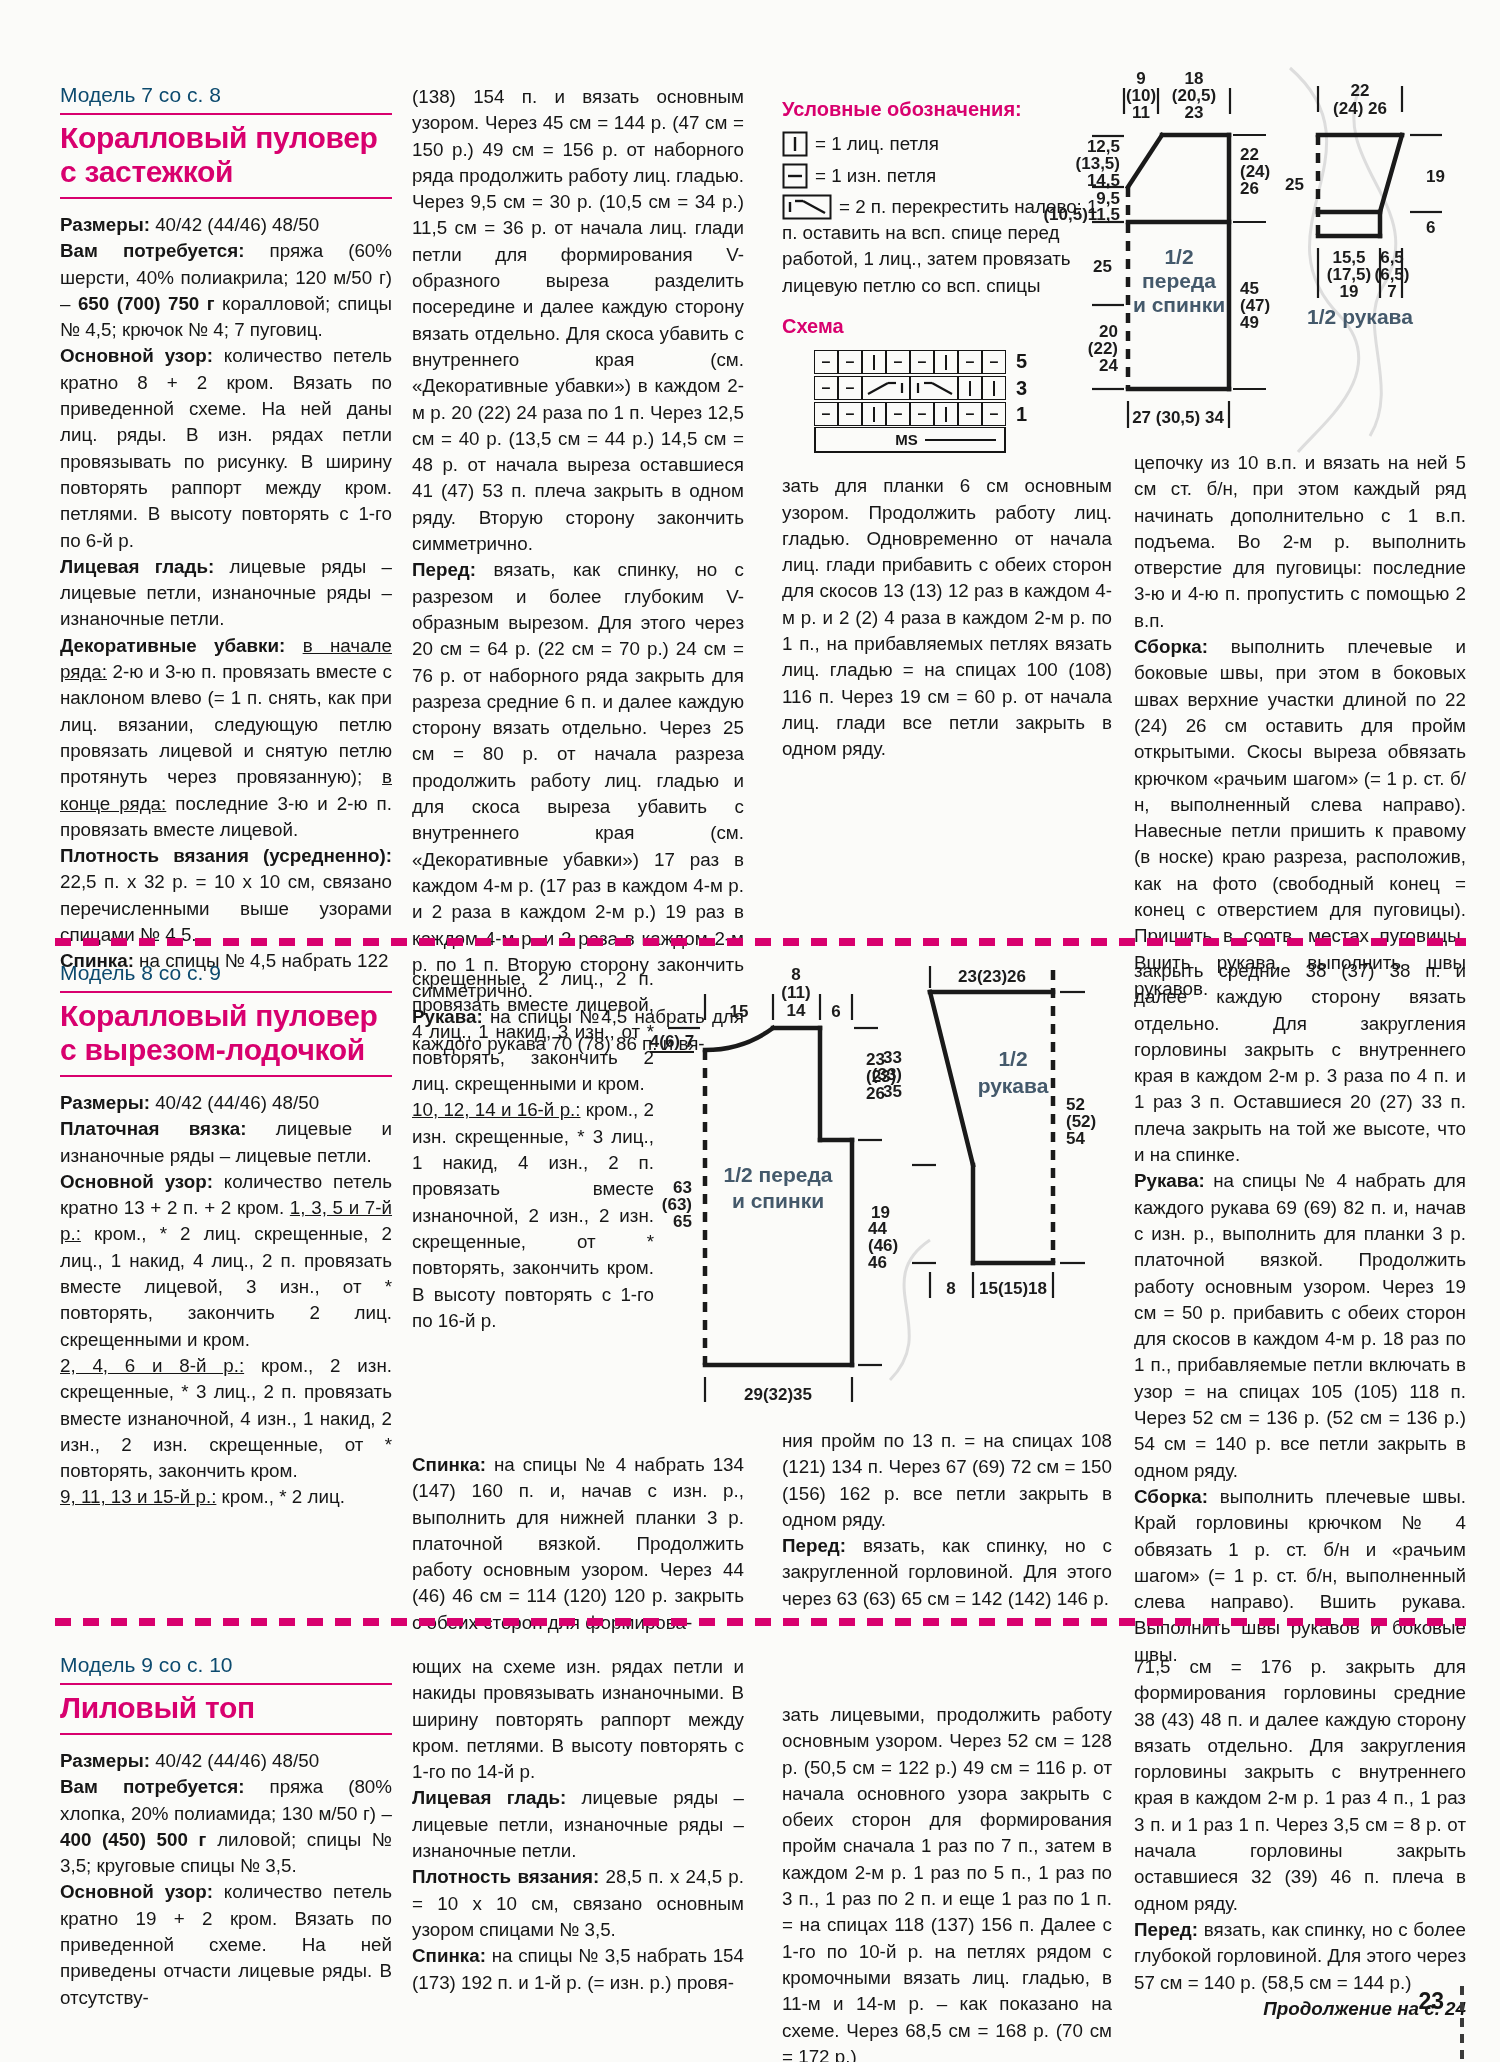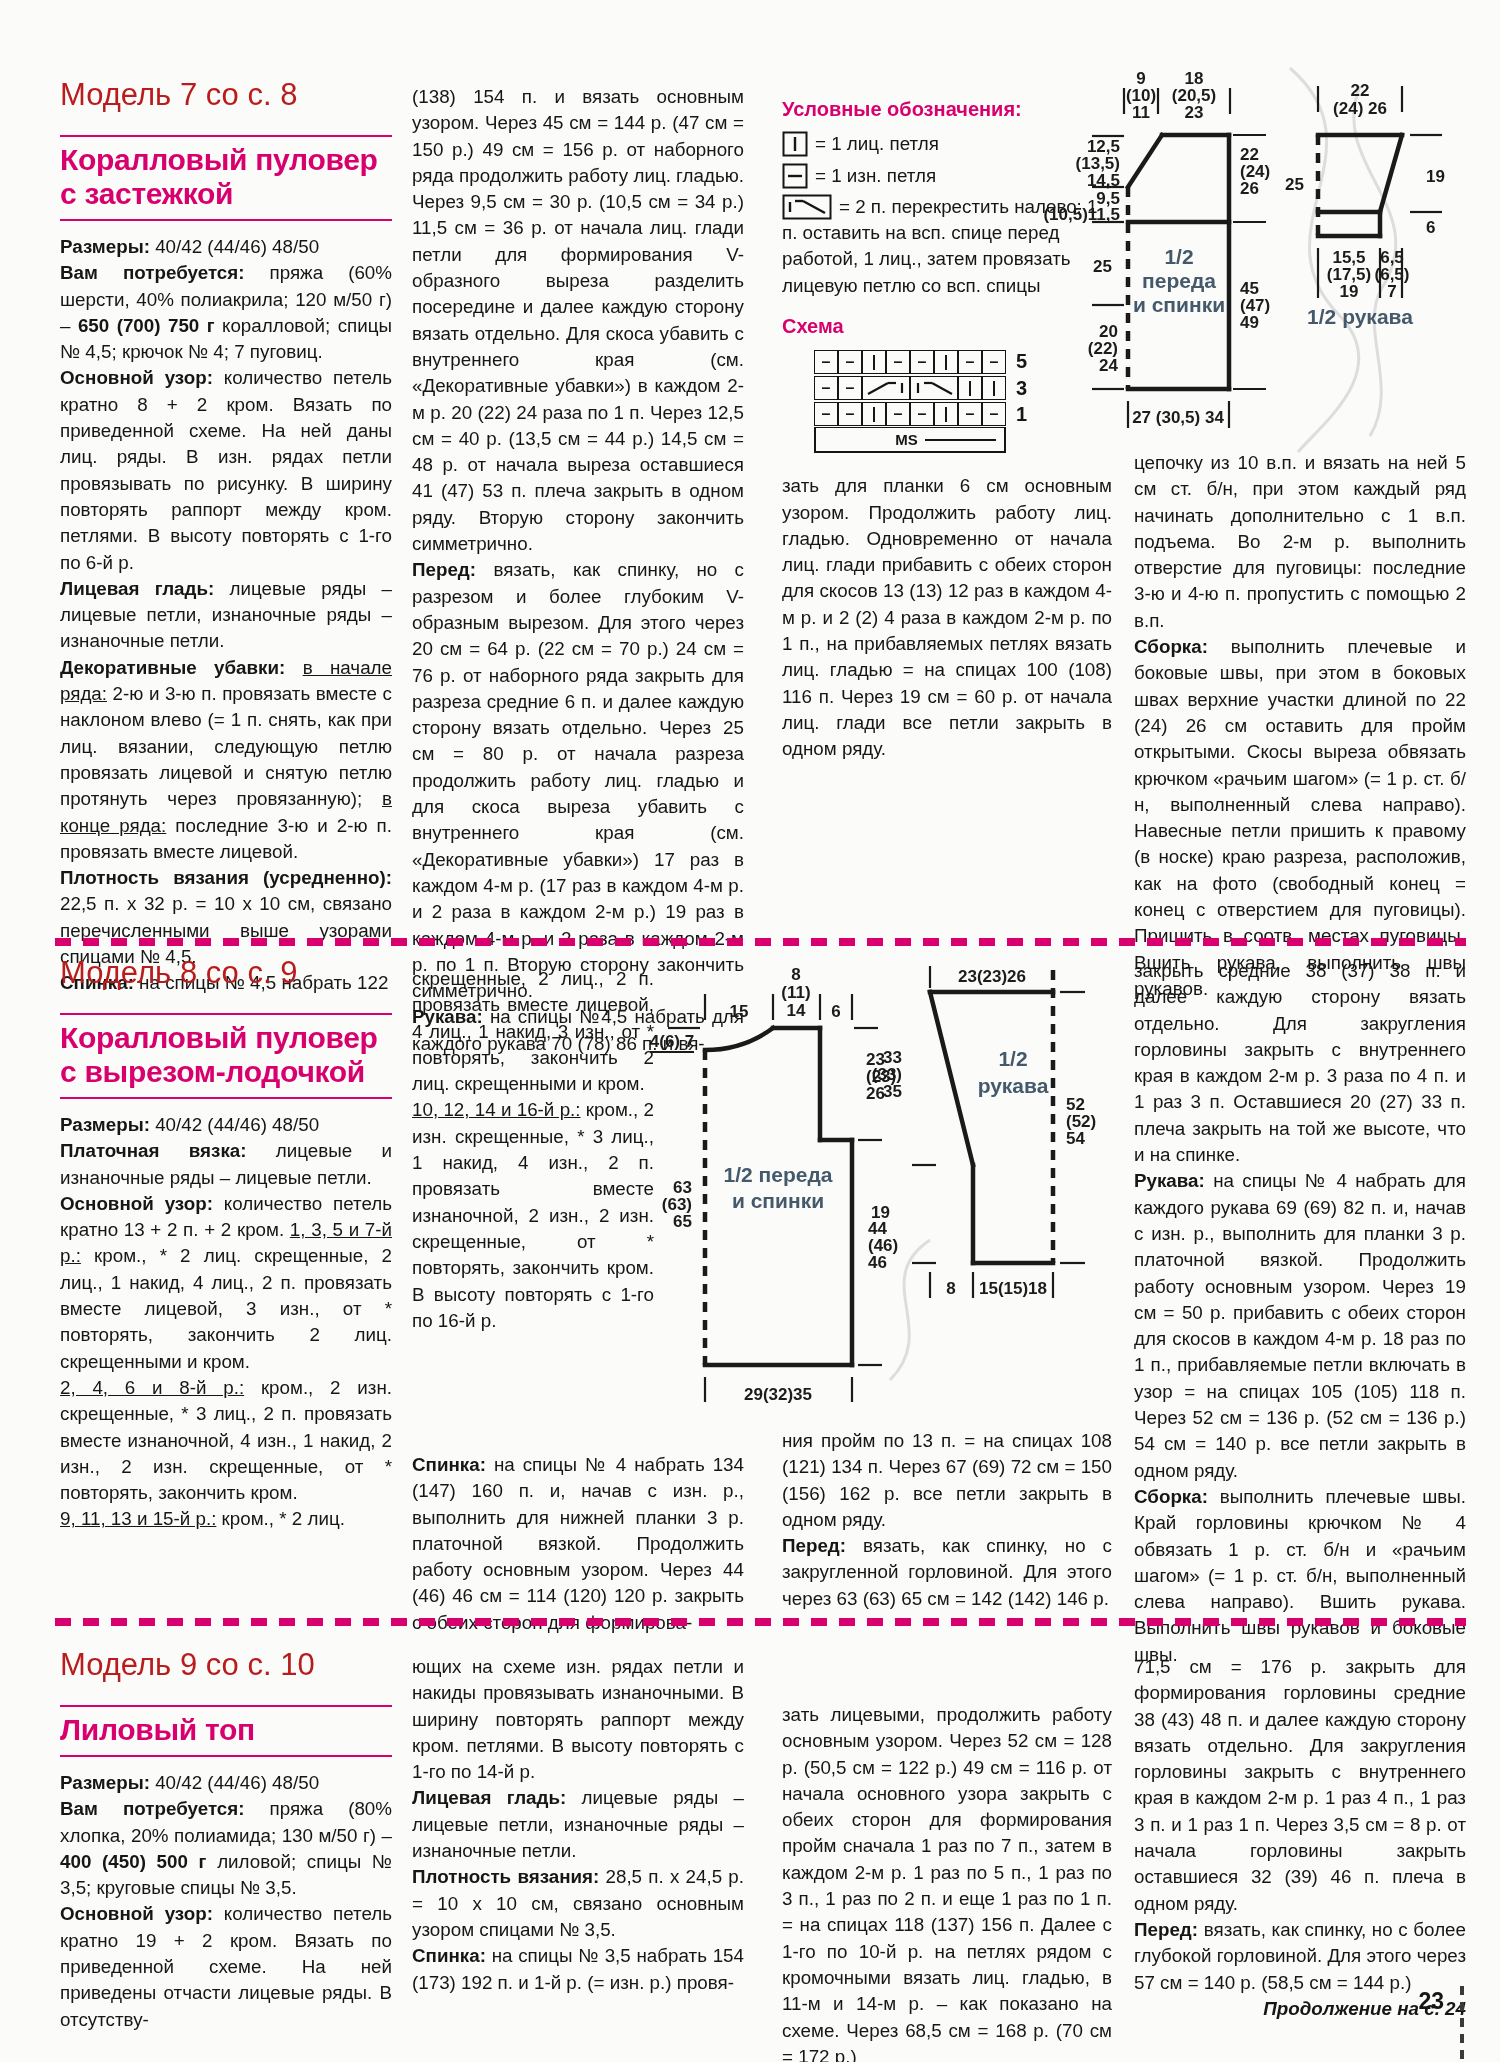--- a/index.html
+++ b/index.html
@@ -2,21 +2,21 @@
 <html lang="ru"><head>
 <meta charset="utf-8">
 <style>
   html,body{margin:0;padding:0;background:#9a9a9a;}
   .page{position:relative;width:1500px;height:2062px;background:#fbfbf9;overflow:hidden;
         font-family:"Liberation Sans",sans-serif;color:#161616;}
   .col{position:absolute;font-size:18.8px;line-height:26.3px;text-align:justify;}
   .col p{margin:0;}
   span.b{font-weight:700;}
   span.u{text-decoration:underline;}
-  .model-header{font-size:31px;line-height:30px;color:#b91c1c;padding-bottom:25px;
+  .model-header{font-size:21px;line-height:30px;color:#0c4a6e;padding-bottom:3px;
                 border-bottom:2px solid #d8006e;text-align:left;}
   .model-title{font-size:30px;line-height:34px;font-weight:700;color:#d8006e;letter-spacing:-0.3px;
                padding:6px 0 8px;border-bottom:2px solid #d8006e;margin-bottom:13px;text-align:left;}
   .pink-head{font-size:20px;font-weight:700;color:#d8006e;margin:16px 0 9px;text-align:left;}
   .legend-item{text-align:left;margin:0 0 5px;}
   .lsym{vertical-align:-7px;margin-right:7px;}
   .chart-head{margin-top:14px;}
   .chart{margin-left:32px;}
   .crow{display:flex;align-items:center;}
   .ccell{width:24px;height:24px;box-sizing:border-box;border:1.4px solid #151515;

